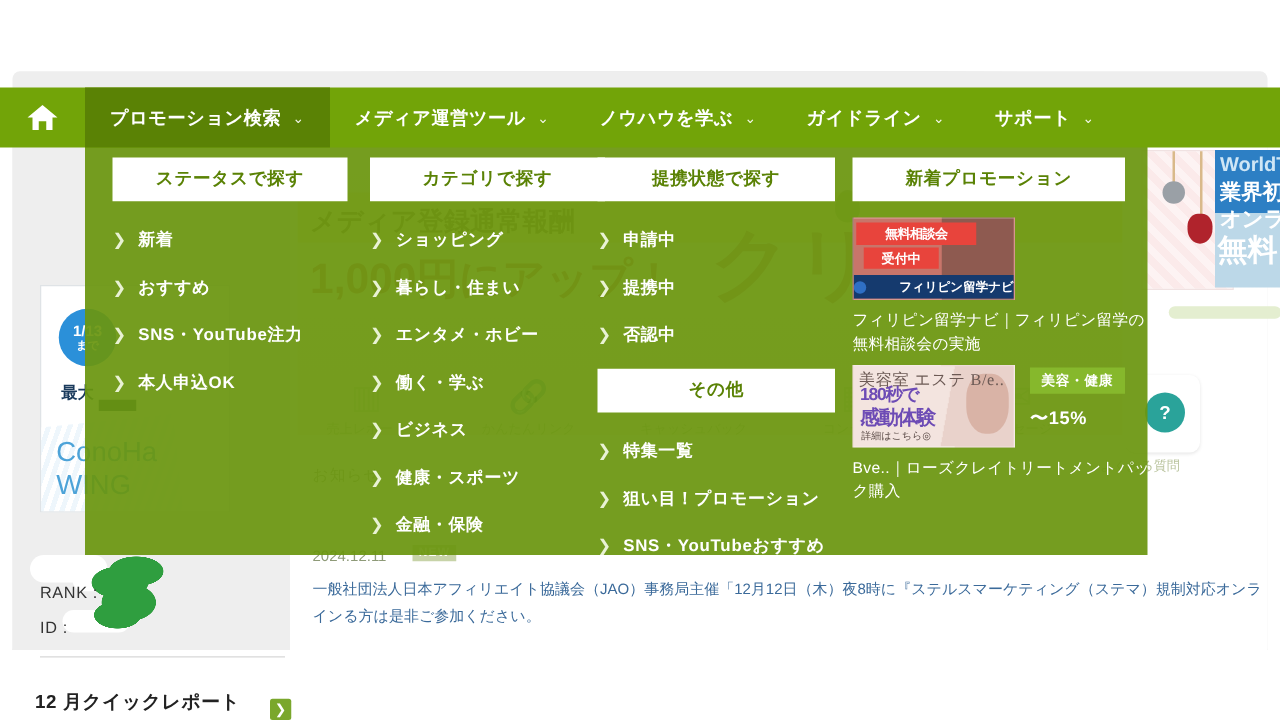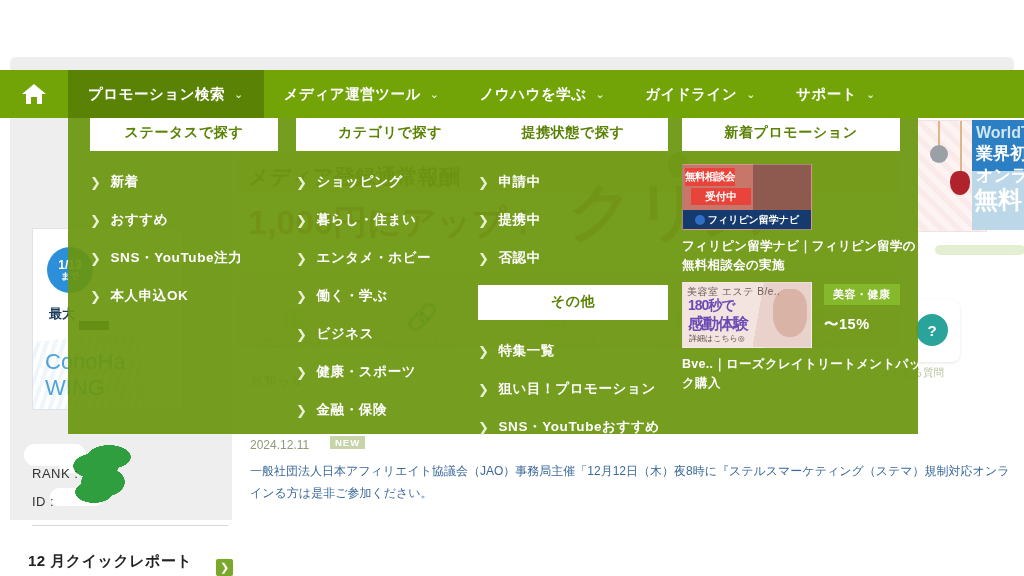--- a/index.html
+++ b/index.html
@@ -129,21 +129,21 @@
   }
   .nav-item{
     display:flex;align-items:center;padding:0 20px;color:#ffffff;
     font-size:14.5px;font-weight:bold;letter-spacing:.5px;white-space:nowrap;
   }
   .nav-item.active{background:#5a8205;}
   .nav-caret{margin-left:9px;font-size:11px;font-weight:normal;opacity:.95;}
 
   
   #dropdown{
-    position:absolute;left:68px;top:102px;width:850px;height:332px;z-index:25;
+    position:absolute;left:68px;top:112px;width:850px;height:332px;z-index:25;
     background:rgba(106,150,15,0.93);
   }
   .dd-col{position:absolute;top:14px;}
   .dd-head{
     background:#ffffff;color:#5a8205;font-size:14px;font-weight:bold;
     text-align:center;padding:8px 0 9px;letter-spacing:.6px;
   }
   .dd-link{
     display:flex;align-items:center;color:#ffffff;font-size:13.5px;font-weight:bold;
     letter-spacing:.6px;margin-top:20px;white-space:nowrap;
@@ -165,34 +165,34 @@
     width:128px;height:64px;overflow:hidden;position:relative;flex:none;
     border:1px solid rgba(255,255,255,.25);
   }
   .promo-meta{padding-top:2px;}
   .tag{
     display:inline-block;background:#86b82c;color:#ffffff;font-size:11px;font-weight:bold;
     padding:3px 9px;letter-spacing:.5px;
   }
   .rate{color:#ffffff;font-size:14.5px;font-weight:bold;margin-top:10px;letter-spacing:.5px;}
   .promo-title{
-    color:#ffffff;font-size:12.5px;font-weight:bold;line-height:1.5;margin-top:7px;
+    color:#ffffff;font-size:12.5px;font-weight:normal;line-height:1.5;margin-top:7px;
     letter-spacing:.3px;
   }
 
   
   .t1{background:linear-gradient(90deg,#c8756a 0 55%,#8e5a50 55% 100%);}
-  .t1 .band{position:absolute;left:2px;top:3px;width:50px;height:18px;background:#e8443c;color:#fff;font-size:10.5px;font-weight:bold;display:flex;align-items:center;justify-content:center;letter-spacing:-.5px;}
+  .t1 .band{position:absolute;left:2px;top:3px;width:96px;height:18px;background:#e8443c;color:#fff;font-size:10.5px;font-weight:bold;display:flex;align-items:center;justify-content:center;letter-spacing:-.5px;}
   .t1 .band2{position:absolute;left:8px;top:23px;width:60px;height:17px;background:#e8443c;color:#fff;font-size:10.5px;font-weight:bold;display:flex;align-items:center;justify-content:center;}
-  .t1 .foot{position:absolute;left:0;bottom:0;width:100%;height:19px;background:#153a6e;color:#fff;font-size:10px;font-weight:bold;display:flex;align-items:center;justify-content:center;gap:3px;}
+  .t1 .foot{position:absolute;left:0;bottom:0;width:100%;height:19px;background:#153a6e;color:#fff;font-size:10px;font-weight:bold;display:flex;align-items:center;justify-content:space-between;gap:3px;}
   .t1 .dot{width:10px;height:10px;border-radius:50%;background:#2f6fc4;}
 
   
   .t2{background:linear-gradient(100deg,#f3e4df 0 58%,#e9d2cb 58% 100%);}
-  .t2 .hdr{position:absolute;left:4px;top:2px;font-size:10px;color:#6c5a55;letter-spacing:.5px;}
+  .t2 .hdr{position:absolute;left:4px;top:2px;font-size:13px;color:#6c5a55;letter-spacing:.5px;font-family:Liberation Serif, serif;}
   .t2 .big1{position:absolute;left:5px;top:14px;font-size:14px;font-weight:bold;color:#6d4bb5;letter-spacing:-1px;}
   .t2 .big2{position:absolute;left:5px;top:31px;font-size:16px;font-weight:bold;color:#6d4bb5;letter-spacing:-1px;}
   .t2 .cta{position:absolute;left:6px;bottom:3px;font-size:8px;color:#5a4a46;}
   .t2 .face{position:absolute;right:4px;top:6px;width:34px;height:48px;border-radius:40% 40% 45% 45%;background:#d9b3a6;}
 
   .nowrap{white-space:nowrap;}
 </style>
 </head>
 <body>
 

